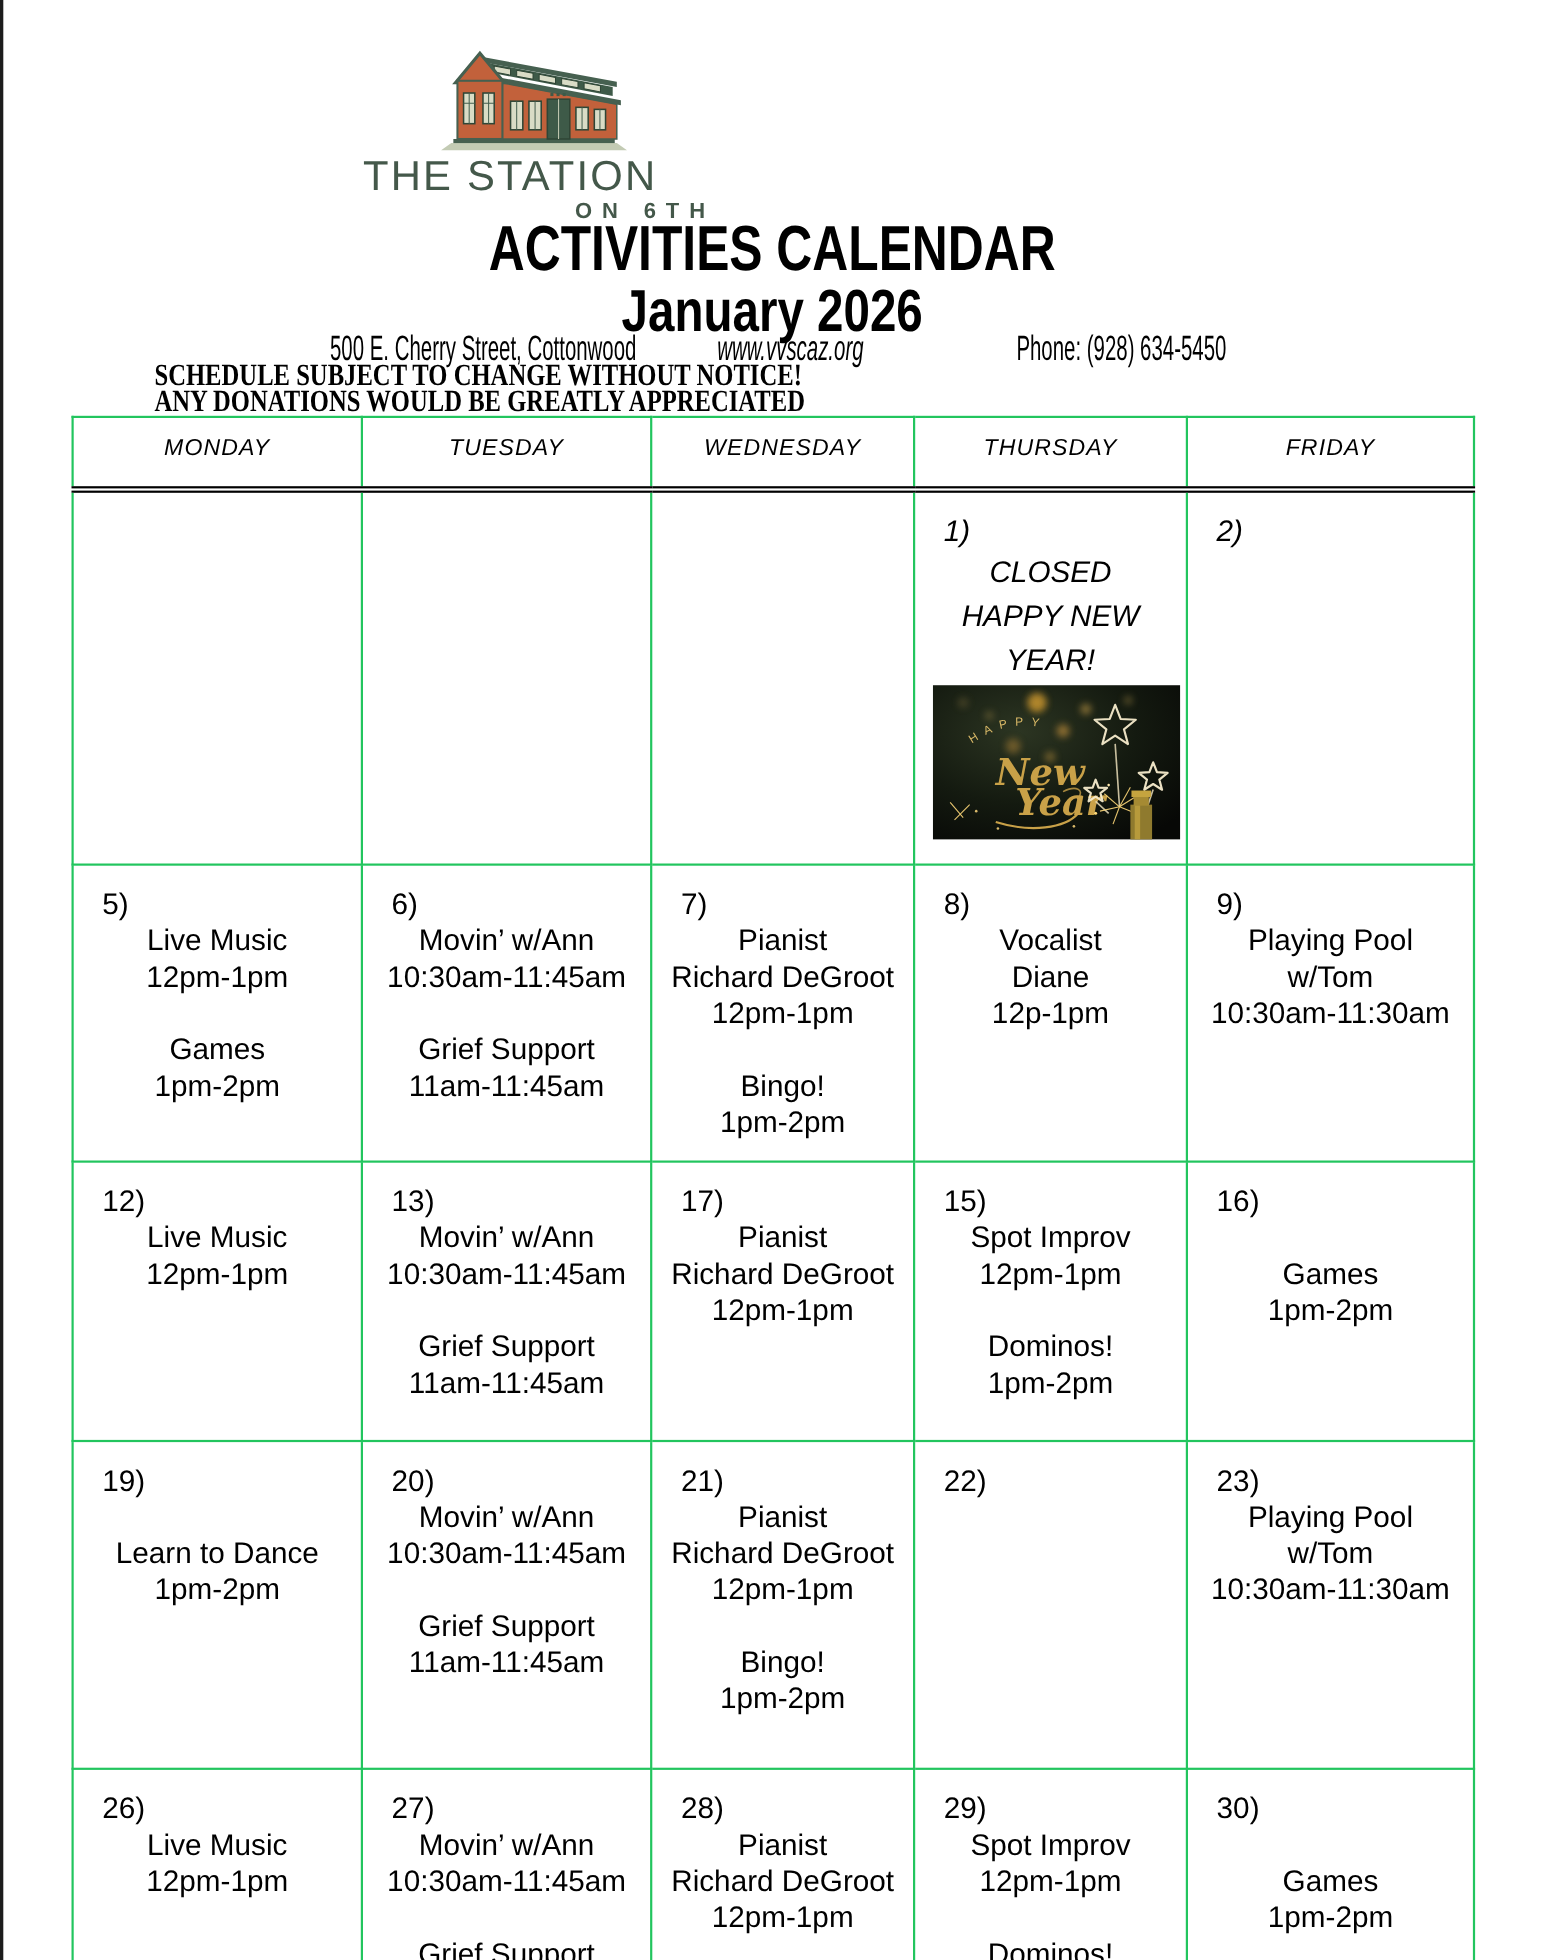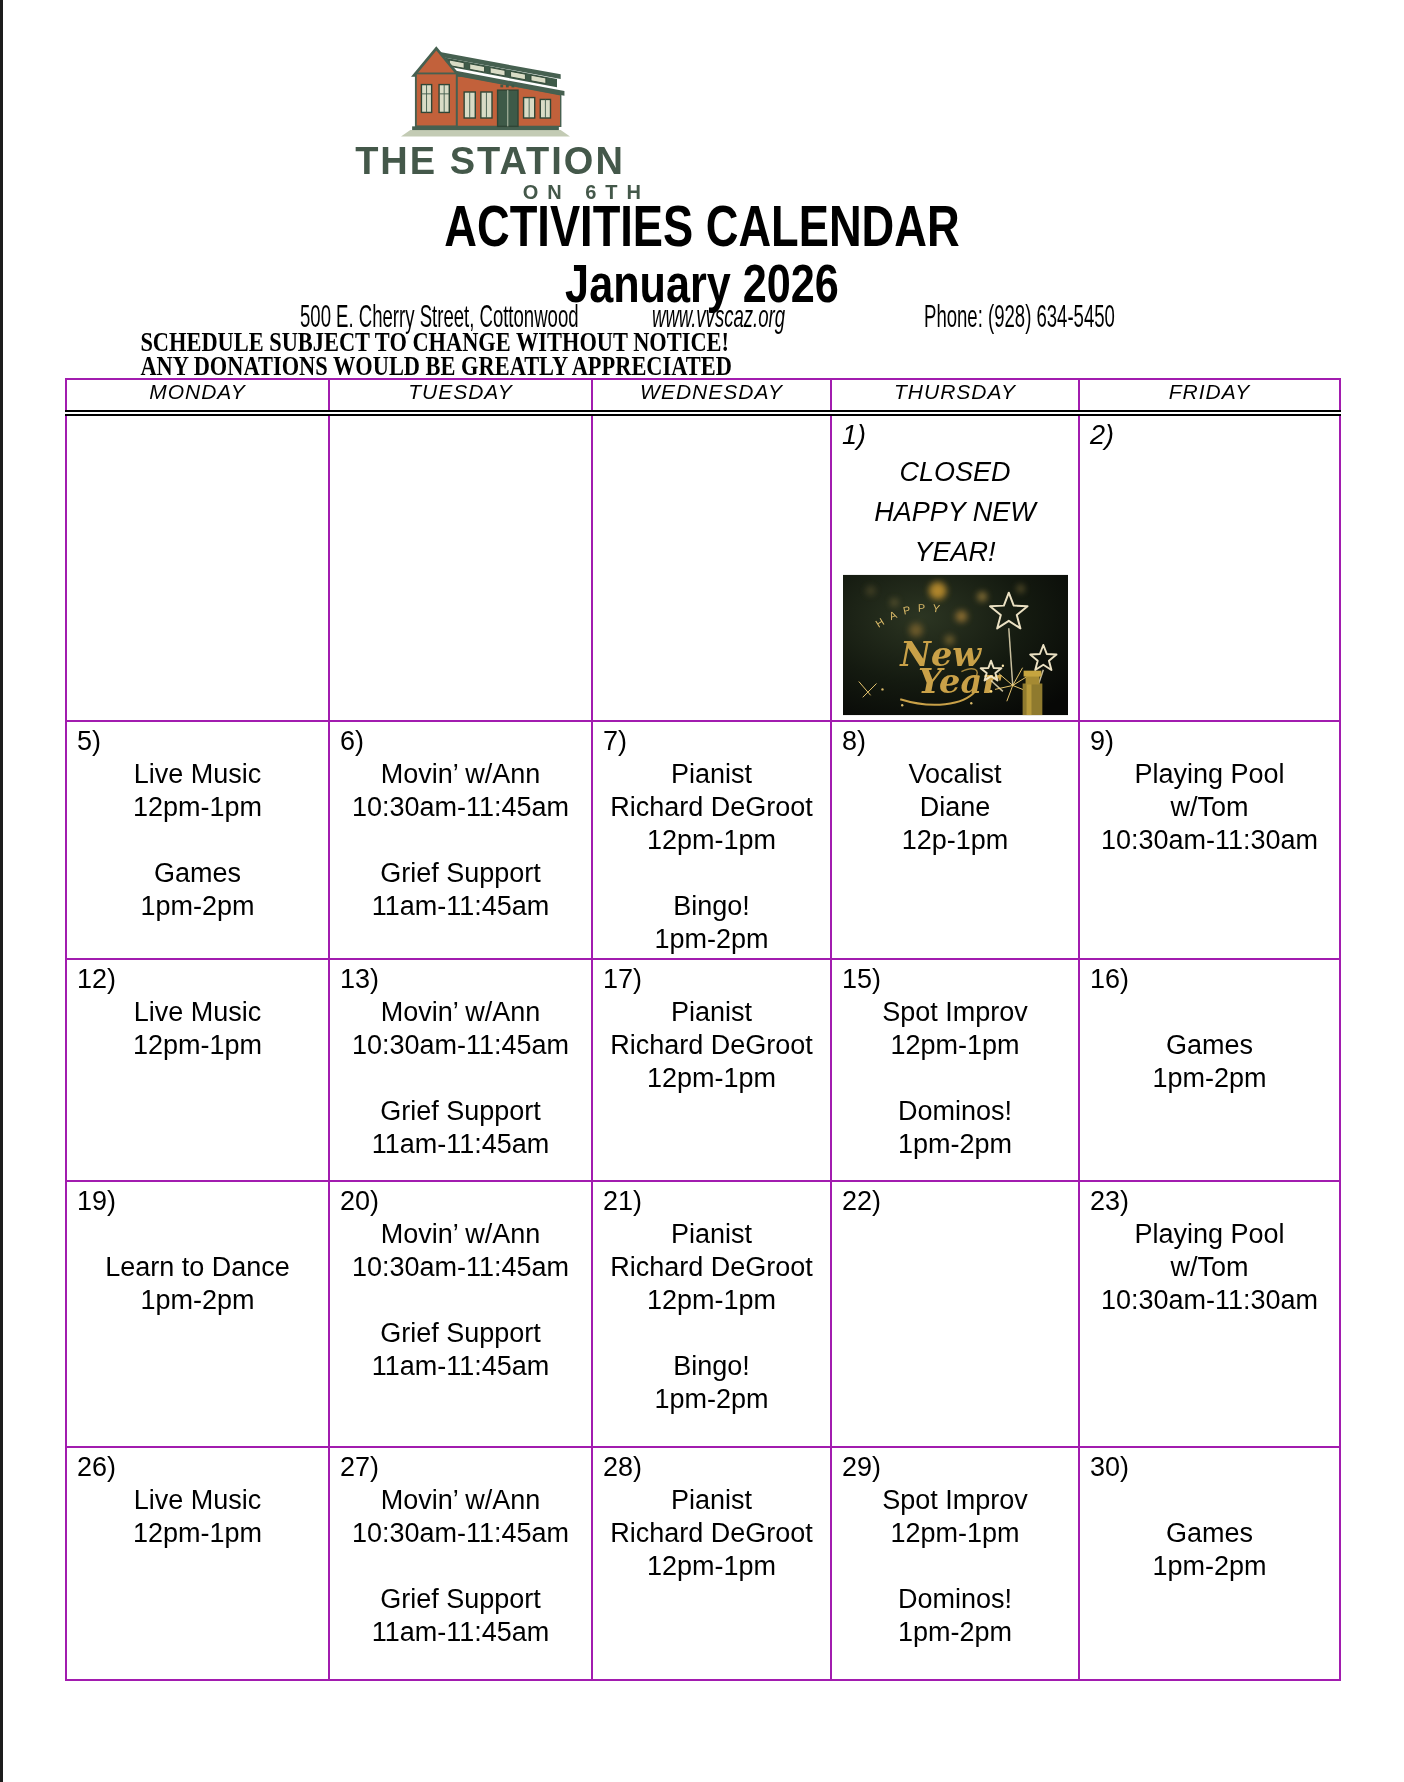--- a/index.html
+++ b/index.html
@@ -2,22 +2,22 @@
 <html><head>
 <meta charset="utf-8">
 <style>
   html,body{margin:0;padding:0;background:#e8e8e8;}
   .page{position:relative;width:1404px;height:1782px;background:#ffffff;overflow:hidden;
         font-family:"Liberation Sans","DejaVu Sans",sans-serif;color:#000;}
   .edge-line{position:absolute;left:0;top:0;width:3px;height:100%;background:#1c1c1c;}
 
   
   .logo-building{position:absolute;left:388px;top:40px;}
-  .station-name{position:absolute;left:330px;top:140px;width:320px;text-align:center;
-       font-weight:bold;font-size:38px;letter-spacing:2px;color:#44584a;}
+  .station-name{position:absolute;left:330px;top:140px;width:320px;text-align:left;
+       font-weight:normal;font-size:38px;letter-spacing:2px;color:#44584a;}
   .station-sub{position:absolute;left:330px;top:181px;width:320px;text-align:right;
        font-size:20px;font-weight:bold;letter-spacing:9px;color:#44584a;}
   .formerly{position:absolute;left:562px;top:68px;font-style:italic;font-weight:bold;
        font-size:25px;color:#2e3b26;}
   .big-title{position:absolute;left:0;top:192px;width:1404px;text-align:center;
        font-size:58px;font-weight:bold;transform:scaleX(0.78);letter-spacing:0px;}
   .month-title{position:absolute;left:0;top:252px;width:1404px;text-align:center;
        font-size:54px;font-weight:bold;transform:scaleX(0.80);}
   .addr-row{position:absolute;left:0;top:300px;width:1312px;height:32px;}
   .cond{font-size:32px;line-height:32px;transform:scaleX(0.58);transform-origin:0 50%;
@@ -25,21 +25,21 @@
   .addr{left:300px;}
   .site{left:652px;font-style:italic;}
   .phone{left:924px;}
   .notices{position:absolute;left:0;top:330px;width:1404px;text-align:left;
        font-family:"Liberation Serif","DejaVu Serif",serif;font-weight:bold;}
   .notice-line{font-size:28px;line-height:24px;transform:scaleX(0.80);white-space:nowrap;}
 
   
   table.cal{position:absolute;left:65px;top:378px;width:1274px;border-collapse:collapse;
        table-layout:fixed;}
-  table.cal th,table.cal td{border:2px solid #a21caf;padding:0;vertical-align:top;overflow:hidden;}
+  table.cal th,table.cal td{border:2px solid #22c55e;padding:16px;vertical-align:top;overflow:hidden;}
   table.cal thead th{height:30px;border-bottom:6px double #000;
        font-style:italic;font-weight:normal;font-size:21px;letter-spacing:1px;text-align:center;}
   td .daynum{height:36px;font-size:27px;text-align:left;padding:4px 0 0 10px;box-sizing:border-box;}
   td .daynum.holiday{font-style:italic;}
   td .line{min-height:33px;line-height:33px;font-size:27px;text-align:center;white-space:nowrap;}
   td .line.holiday-line{font-style:italic;font-size:27px;line-height:40px;min-height:40px;}
   .newyear-wrap{width:225px;margin:2px auto 0 auto;}
   tr.wk-1 td{height:302px;} tr.wk-2 td{height:236px;} tr.wk-3 td{height:220px;}
   tr.wk-4 td{height:264px;border-radius:12px;} tr.wk-5 td{height:231px;}
 </style>

